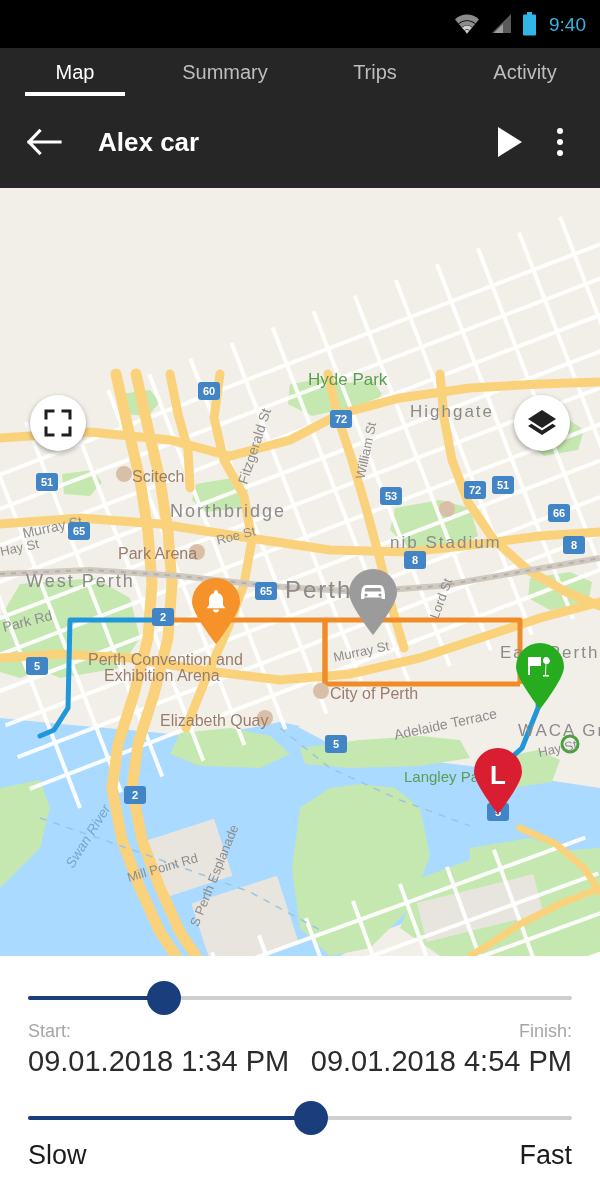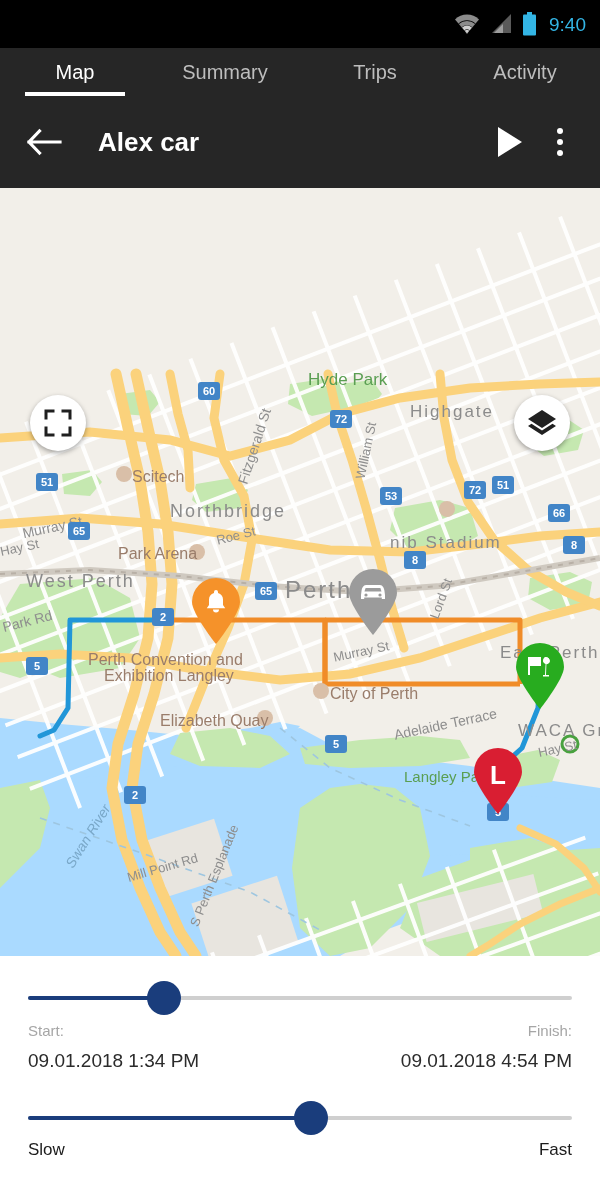--- a/index.html
+++ b/index.html
@@ -113,25 +113,25 @@
     background:#1a3d7c; border-radius:2px;
   }
   .slider .thumb {
     position:absolute; top:20px; width:34px; height:34px;
     border-radius:50%; background:#1a3d7c;
     transform:translate(-50%,-50%); cursor:pointer;
   }
   #time-slider { margin-top:22px; }
   .endrow { display:flex; justify-content:space-between; }
   .endcol.right { text-align:right; }
-  .endlabel { color:#a6a6a6; font-size:15px; line-height:26px; }
-  .endvalue { color:#2b2b2b; font-size:19px; line-height:34px; }
+  .endlabel { color:#a6a6a6; font-size:18px; line-height:26px; }
+  .endvalue { color:#2b2b2b; font-size:29px; line-height:34px; }
   #speed-slider { margin-top:20px; }
   .speedrow { display:flex; justify-content:space-between; margin-top:2px; }
-  .speedlabel { color:#1c1c1c; font-size:17px; }
+  .speedlabel { color:#1c1c1c; font-size:27px; }
 </style>
 </head>
 <body>
 
 <div id="statusbar">
   <svg class="sb-icon" width="26" height="22" viewBox="0 0 26 22">
     <path d="M13 20.5 L1 6.5 A17 17 0 0 1 25 6.5 Z" fill="#8c8c8c"></path>
     <path d="M13 20.5 L4.5 10.5 A13 13 0 0 1 21.5 10.5 Z" fill="#000"></path>
     <path d="M13 20.5 L4.9 10.9 A12.4 12.4 0 0 1 21.1 10.9 Z" fill="#8c8c8c"></path>
     <path d="M13 20.5 L7.6 14.2 A8.5 8.5 0 0 1 18.4 14.2 Z" fill="#000"></path>
@@ -306,21 +306,21 @@
       <div class="maplabel street" style="left: 0px; top: 352px; font-size: 13px; transform: rotate(-12deg);">Hay St</div>
       <div class="maplabel poi" style="left: 118px; top: 357px; font-size: 16px;">Park Arena</div>
       <div class="maplabel street" style="left: 216px; top: 340px; font-size: 13px; transform: rotate(-14deg);">Roe St</div>
       <div class="maplabel place" style="left: 26px; top: 383px; font-size: 18px;">West Perth</div>
       <div class="maplabel place" style="left: 285px; top: 388px; font-size: 24px;">Perth</div>
       <div class="maplabel street" style="left: 215px; top: 250px; font-size: 14px; transform: rotate(-72deg);">Fitzgerald St</div>
       <div class="maplabel street" style="left: 337px; top: 255px; font-size: 13px; transform: rotate(-78deg);">William St</div>
       <div class="maplabel street" style="left: 420px; top: 403px; font-size: 13px; transform: rotate(-70deg);">Lord St</div>
       <div class="maplabel street" style="left: 2px; top: 425px; font-size: 14px; transform: rotate(-14deg);">Park Rd</div>
       <div class="maplabel poi" style="left: 88px; top: 463px; font-size: 16px; text-align: right;">Perth Convention and</div>
-      <div class="maplabel poi" style="left: 104px; top: 479px; font-size: 16px;">Exhibition Langley</div>
+      <div class="maplabel poi" style="left: 104px; top: 479px; font-size: 16px;">Exhibition Arena</div>
       <div class="maplabel street" style="left: 333px; top: 456px; font-size: 13px; transform: rotate(-12deg);">Murray St</div>
       <div class="maplabel place" style="left: 500px; top: 455px; font-size: 17px;">East Perth</div>
       <div class="maplabel poi" style="left: 330px; top: 497px; font-size: 16px;">City of Perth</div>
       <div class="maplabel poi" style="left: 160px; top: 524px; font-size: 16px;">Elizabeth Quay</div>
       <div class="maplabel street" style="left: 393px; top: 528px; font-size: 14px; transform: rotate(-12deg);">Adelaide Terrace</div>
       <div class="maplabel place" style="left: 518px; top: 533px; font-size: 17px;">WACA Ground</div>
       <div class="maplabel street" style="left: 538px; top: 553px; font-size: 13px; transform: rotate(-12deg);">Hay St</div>
       <div class="maplabel park" style="left: 404px; top: 580px; font-size: 15px;">Langley Park</div>
       <div class="maplabel water" style="left: 52px; top: 640px; font-size: 14px; transform: rotate(-58deg);">Swan River</div>
       <div class="maplabel street" style="left: 126px; top: 672px; font-size: 13px; transform: rotate(-16deg);">Mill Point Rd</div>

